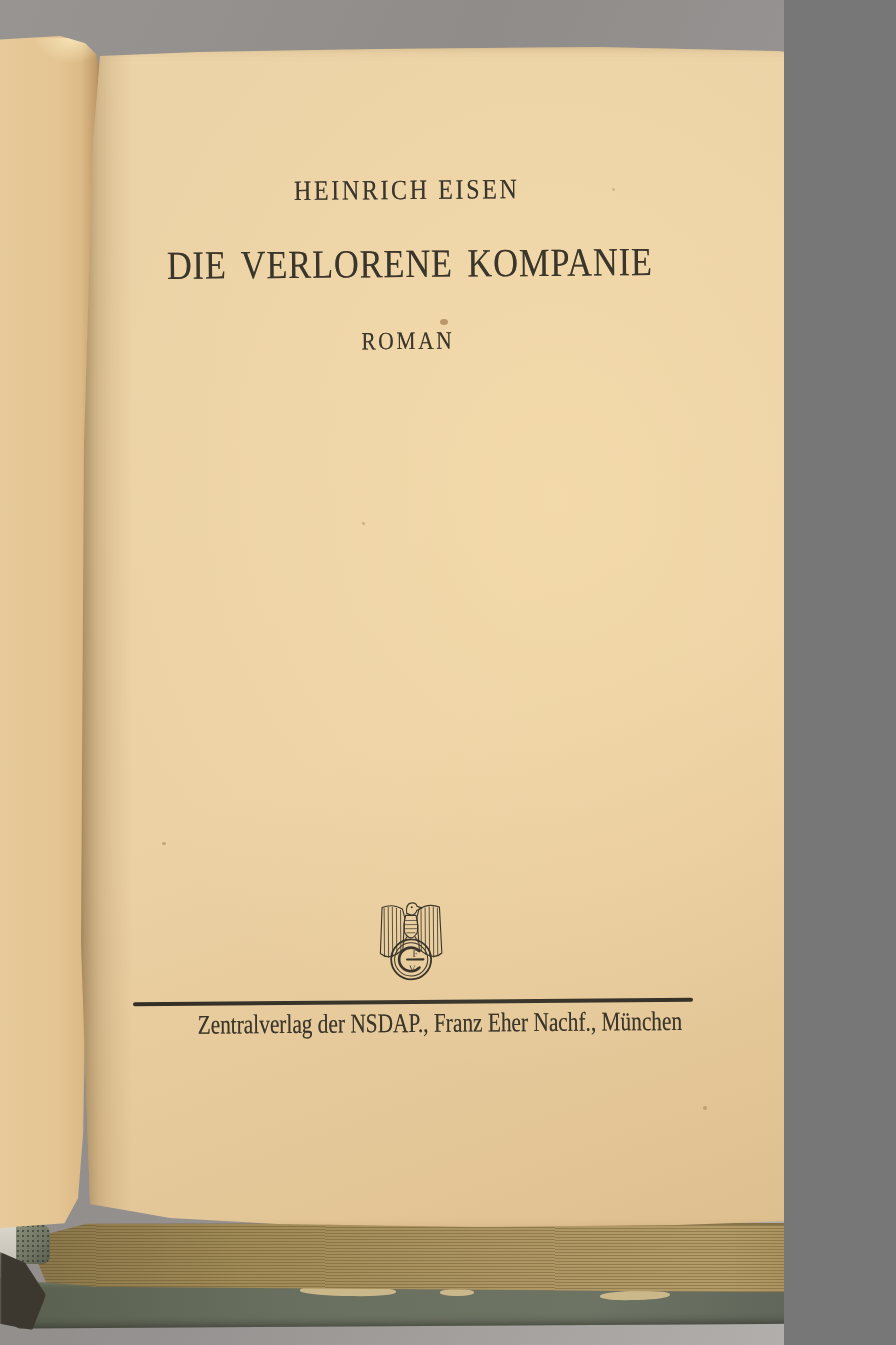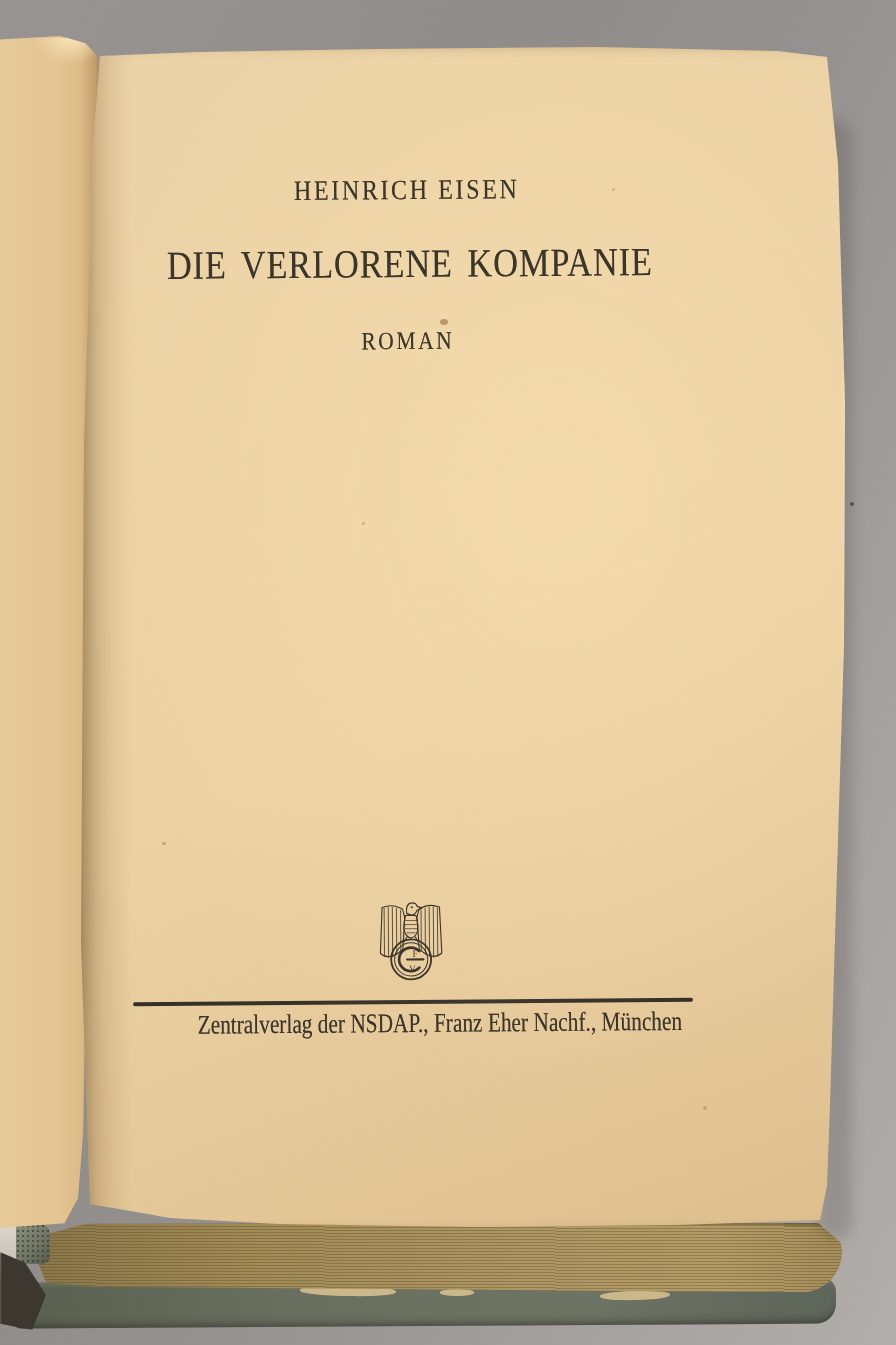--- a/index.html
+++ b/index.html
@@ -1,17 +1,17 @@
 <!DOCTYPE html>
 <html><head>
 <meta charset="utf-8">
 <style>
   html,body{margin:0;padding:0;background:#777;}
   .photo{
-    position:relative;width:896px;height:1345px;overflow:hidden;
+    position:relative;width:784px;height:1345px;overflow:hidden;
     background:linear-gradient(115deg,#989492 0%,#908c89 35%,#959190 55%,#a4a09d 78%,#b2aeab 100%);
     font-family:"Liberation Serif", serif;
   }
   
   .cover-board{
     position:absolute;left:14px;top:1280px;width:822px;height:46px;
     background:linear-gradient(to right,#59604f,#6a7060 35%,#6e7464 70%,#5f665a 96%);
     border-radius:3px 14px 20px 6px;
     transform:rotate(-0.35deg);
     box-shadow:inset 0 -6px 8px -4px rgba(30,30,25,.55), inset 0 4px 6px -3px rgba(230,220,190,.25);

